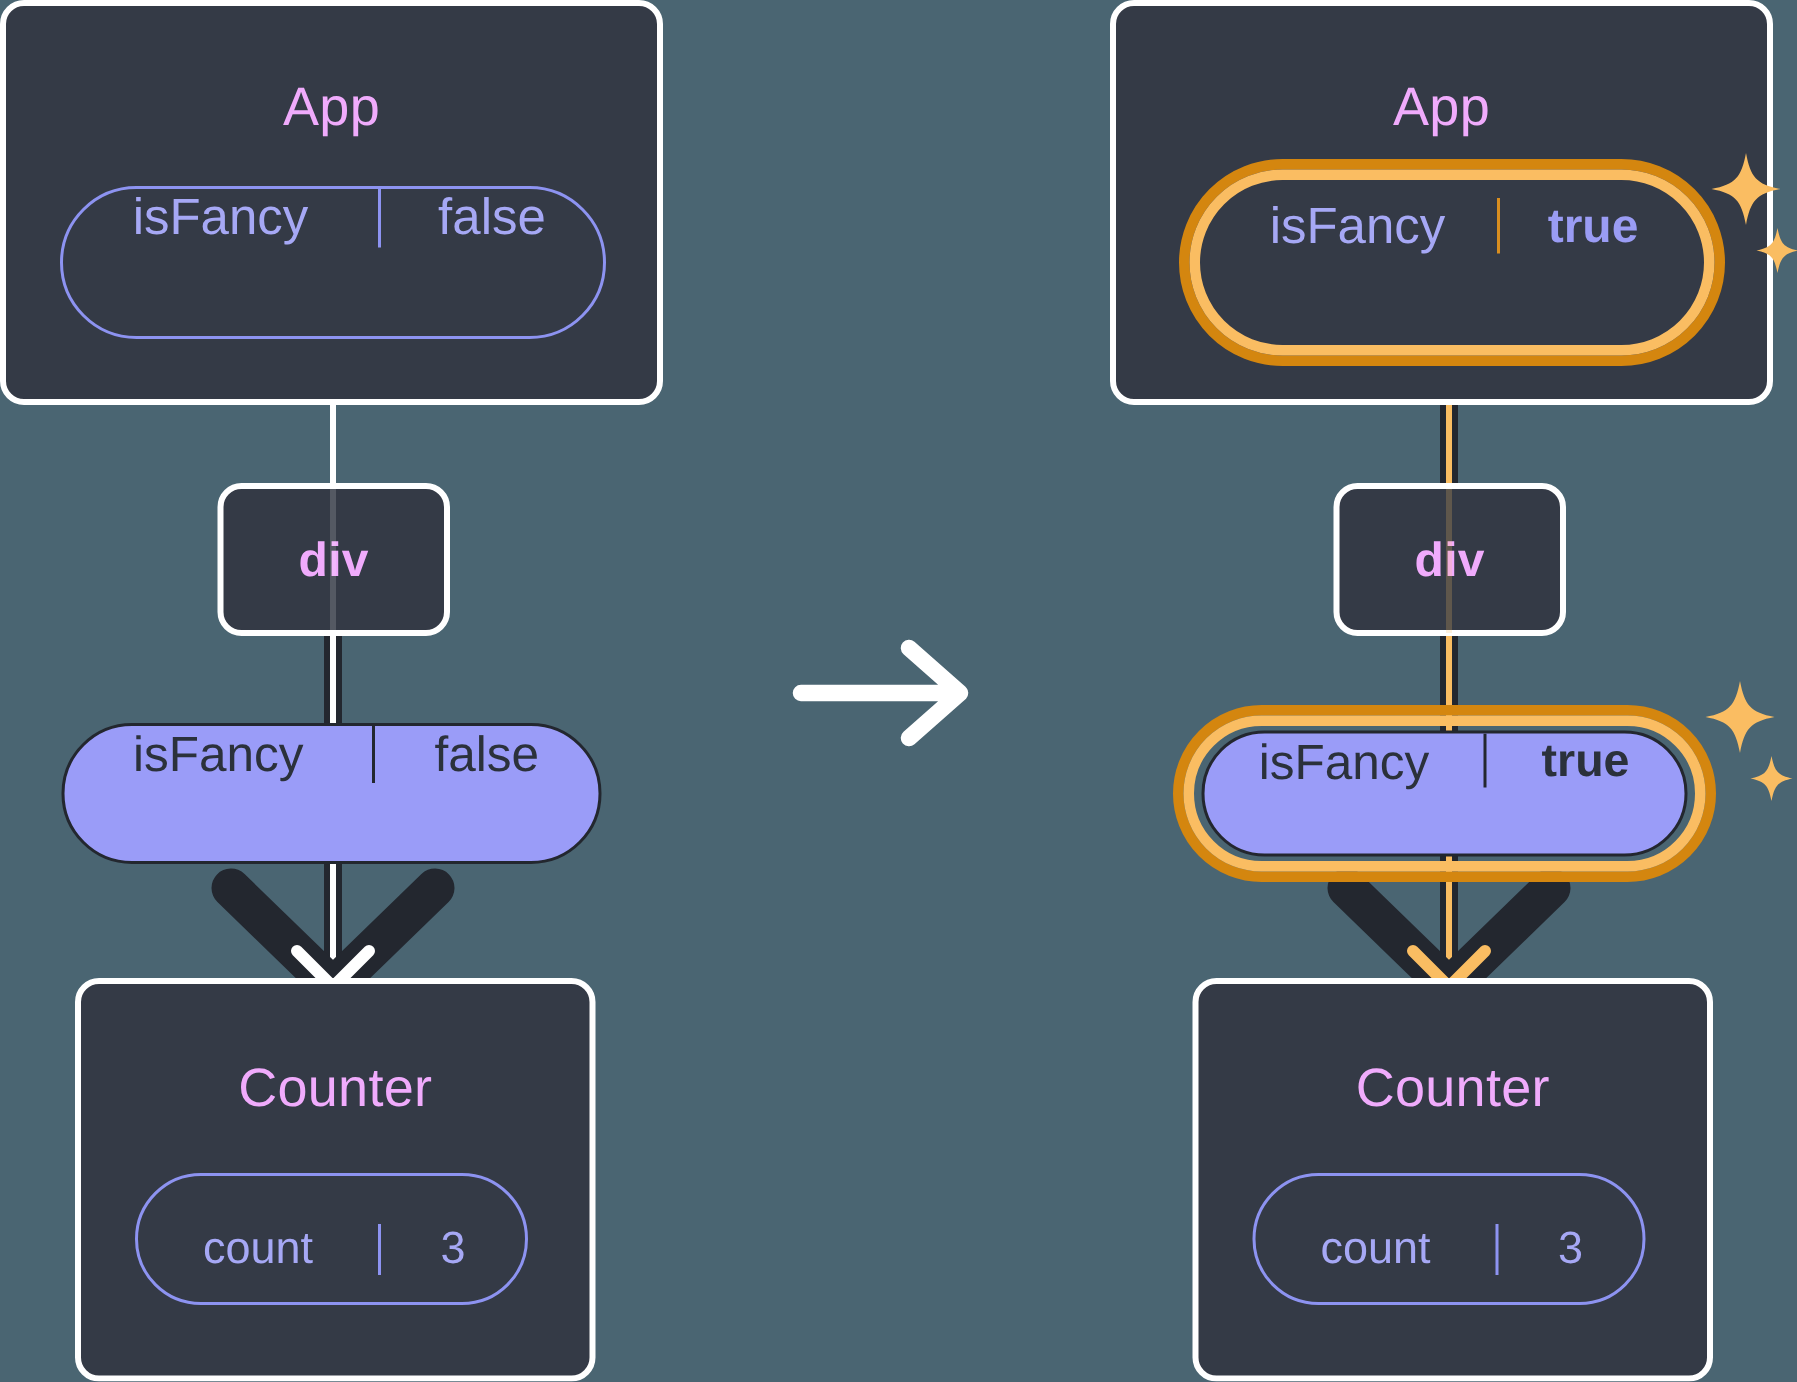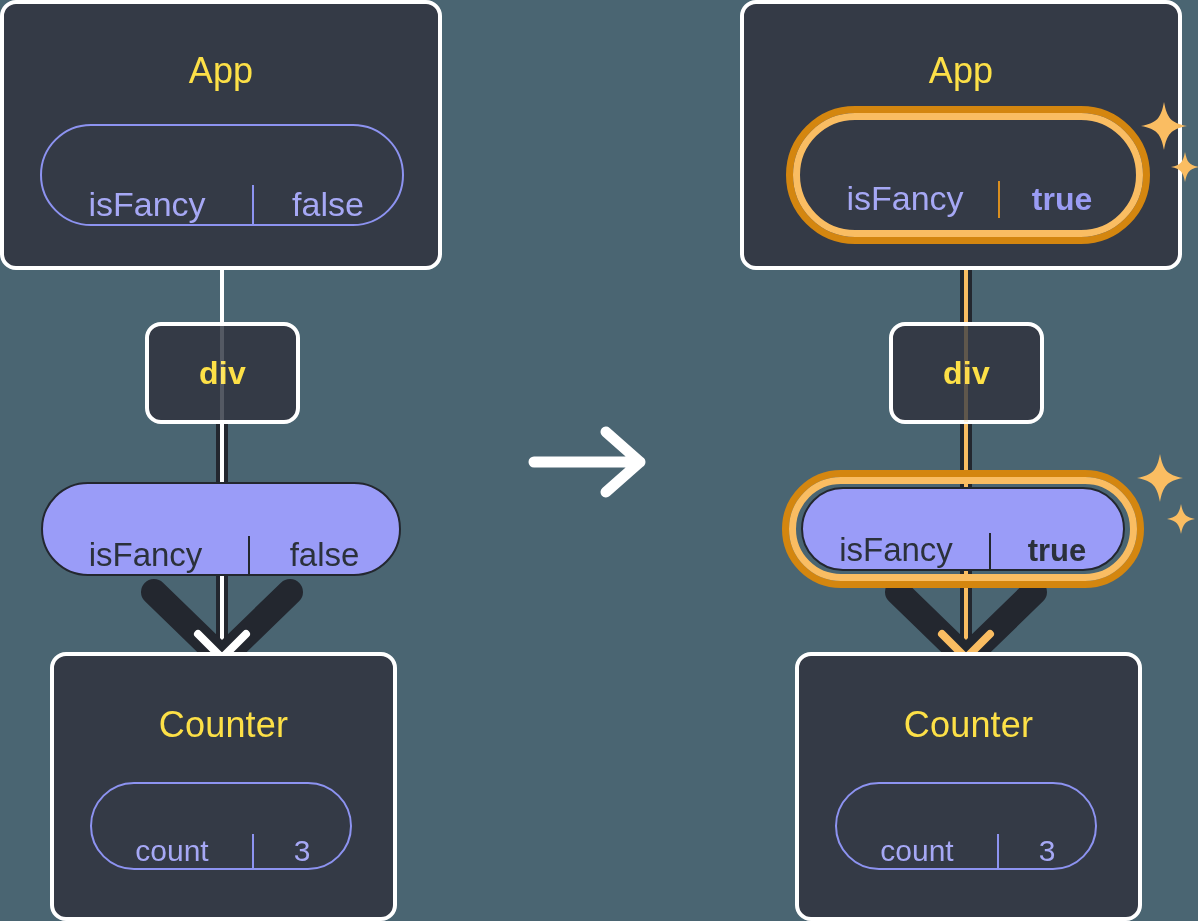--- a/index.html
+++ b/index.html
@@ -67,40 +67,40 @@
   
   .node {
     position: absolute;
     z-index: 3;
     background: #343a46;
     border: 4px solid #ffffff;
     border-radius: 16px;
     box-sizing: border-box;
   }
   .node-title {
-    color: #fde047;
+    color: #f0abfc;
     text-align: center;
     font-size: 36px;
     font-weight: 400;
     letter-spacing: 0.2px;
   }
   .node-div {
     display: flex;
     align-items: center;
     justify-content: center;
   }
   .node-div .node-title { font-size: 32px; font-weight: 700; }
 
   
   .pill {
     position: absolute;
     z-index: 4;
     box-sizing: border-box;
     display: flex;
-    align-items: flex-end;
+    align-items: flex-start;
     border-radius: 999px;
     overflow: hidden;
   }
   .pill .cell {
     display: flex;
     align-items: center;
     justify-content: center;
     box-sizing: border-box;
   }
   .pill .cell.key { flex: 0 0 auto; }

